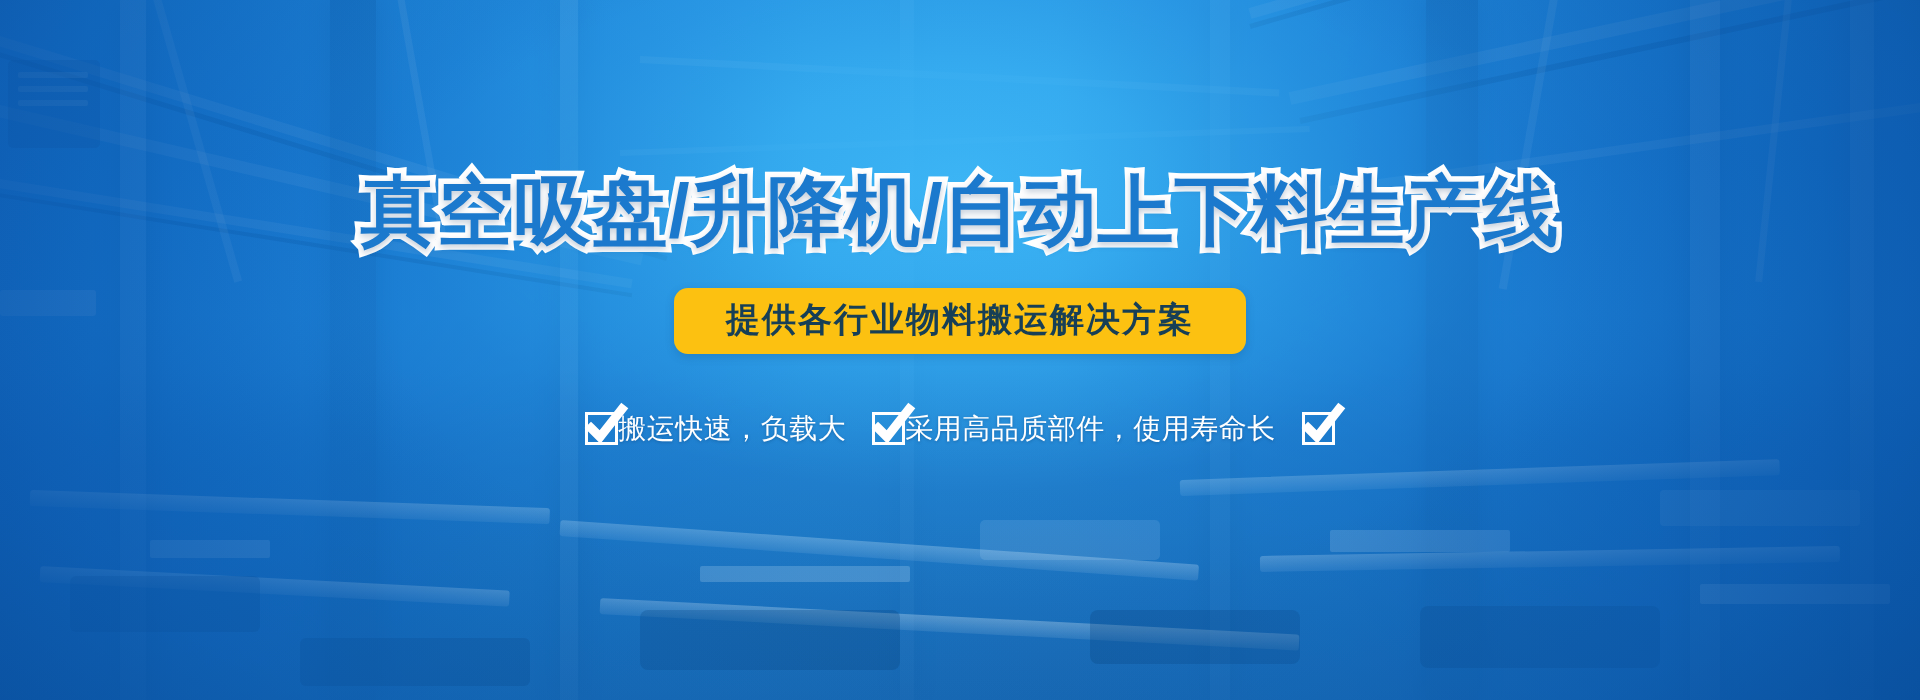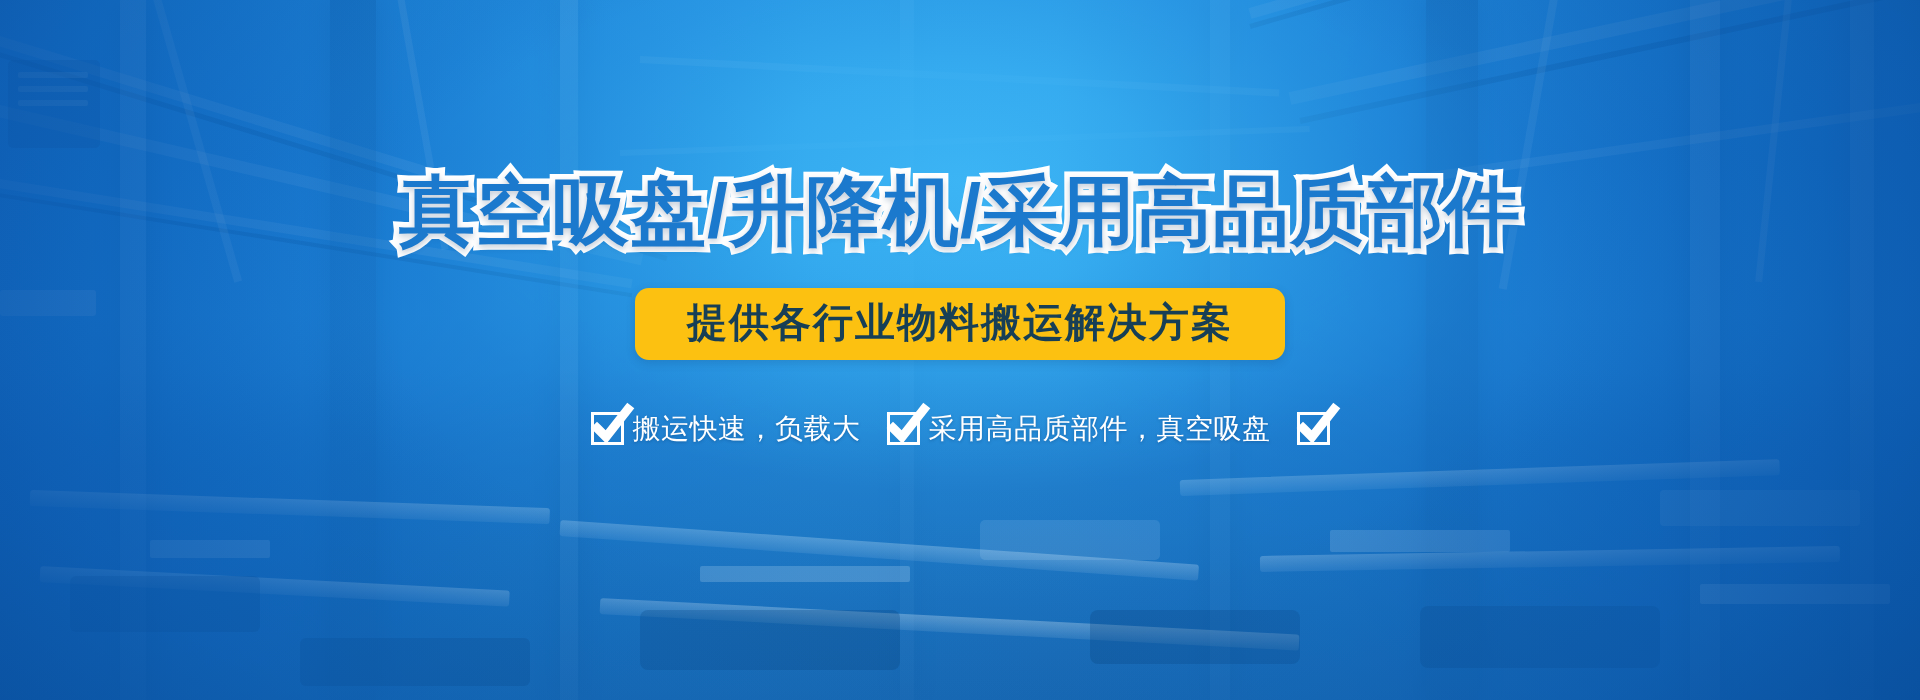--- a/index.html
+++ b/index.html
@@ -163,21 +163,21 @@
     position: absolute;
     left: 0;
     right: 0;
     top: 288px;
     text-align: center;
   }
   .subtitle-pill {
     display: inline-block;
     background: #fcc111;
     color: #173f56;
-    font-size: 40px;
+    font-size: 34px;
     font-weight: bold;
     line-height: 1;
     padding: 14px 52px 18px 52px;
     border-radius: 14px;
     letter-spacing: 2px;
     box-shadow: 0 3px 10px rgba(10,50,100,.18);
   }
 
   .features {
     position: absolute;
@@ -186,21 +186,20 @@
     top: 412px;
     display: flex;
     justify-content: center;
     align-items: center;
     gap: 26px;
     white-space: nowrap;
   }
   .feature {
     display: flex;
     align-items: center;
-    gap: 9px;
   }
   .check-box {
     position: relative;
     width: 33px;
     height: 33px;
     border: 3px solid #ffffff;
     box-sizing: border-box;
     flex: 0 0 auto;
   }
   .check-box svg {
@@ -285,21 +284,21 @@
     <div class="machine l" style="left:18px;  top:100px; width:70px;  height:6px;"></div>
     <div class="machine l" style="left:0px;   top:290px; width:96px;  height:26px; border-radius:3px;"></div>
 
     <div class="center-glow"></div>
     <div class="duotone"></div>
     <div class="vignette"></div>
   </div>
 
   <div class="content">
 
-    <h1 class="title">真空吸盘/升降机/采用高品质部件</h1>
+    <h1 class="title">真空吸盘/升降机/自动上下料生产线</h1>
 
     <div class="subtitle-wrap">
       <span class="subtitle-pill">提供各行业物料搬运解决方案</span>
     </div>
 
     <div class="features">
 
       <div class="feature">
         <span class="check-box">
           <svg viewBox="0 0 44 44" aria-hidden="true">
@@ -308,21 +307,21 @@
         </span>
         <span class="feature-text">搬运快速，负载大</span>
       </div>
 
       <div class="feature">
         <span class="check-box">
           <svg viewBox="0 0 44 44" aria-hidden="true">
             <path d="M8 23 L17 32 L39 4" fill="none" stroke="#ffffff" stroke-width="9" stroke-linecap="square" stroke-linejoin="miter"></path>
           </svg>
         </span>
-        <span class="feature-text">采用高品质部件，真空吸盘</span>
+        <span class="feature-text">采用高品质部件，使用寿命长</span>
       </div>
 
       <div class="feature">
         <span class="check-box">
           <svg viewBox="0 0 44 44" aria-hidden="true">
             <path d="M8 23 L17 32 L39 4" fill="none" stroke="#ffffff" stroke-width="9" stroke-linecap="square" stroke-linejoin="miter"></path>
           </svg>
         </span>
       </div>
 

